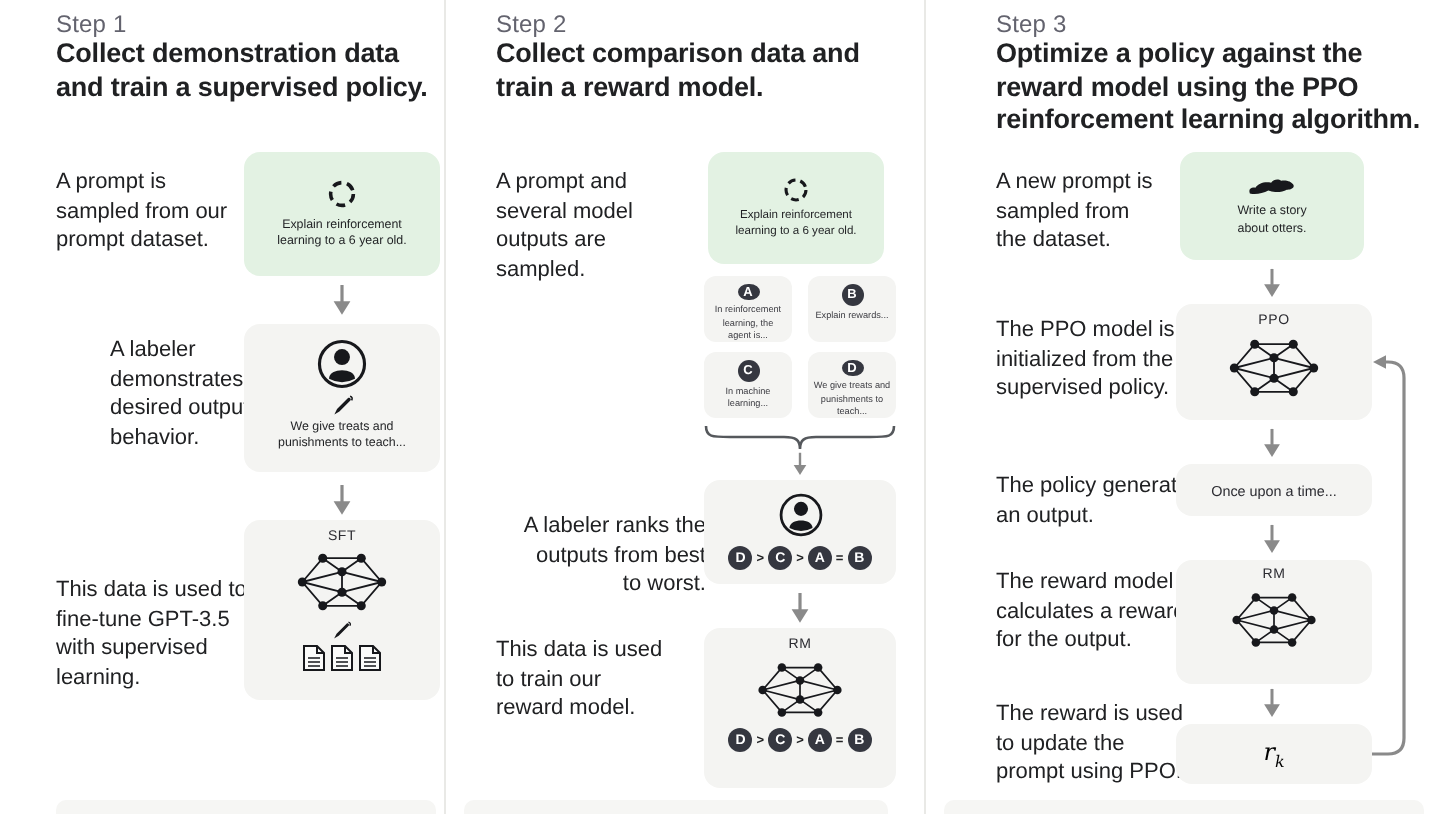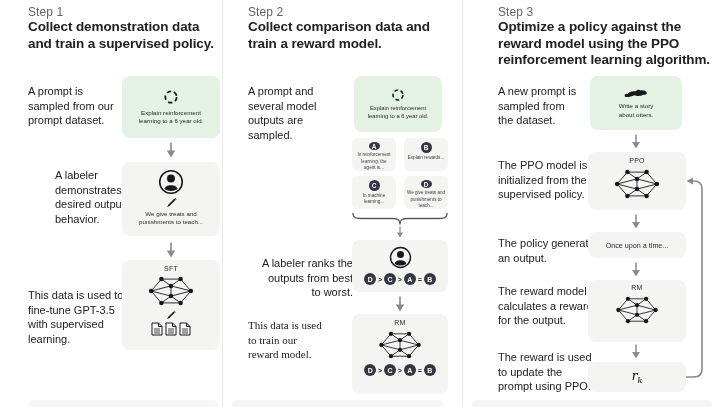--- a/index.html
+++ b/index.html
@@ -215,21 +215,21 @@
         <div class="chip">A</div>
         <span class="sep">=</span>
         <div class="chip">B</div>
       </div>
     </div>
 
     <svg class="abs" style="left:394px;top:296px;" width="12" height="16">
         <use href="#arrowdown"></use>
       </svg>
 
-    <div class="abs note" style="left:248px;top:318px;width:105px;font-family:Liberation Serif, serif;">This data is used
+    <div class="abs note" style="left:248px;top:318px;width:105px;">This data is used
 to train our
 reward model.</div>
     <div class="abs xbox" style="left:352px;top:314px;width:96px;height:80px;padding-top:5px;gap:3px;box-sizing:border-box;">
       <div class="model-label">RM</div>
       <svg width="44" height="32">
           <use href="#net"></use>
         </svg>
       <div class="chiprow">
         <div class="chip">D</div>
         <span class="sep">&gt;</span>

